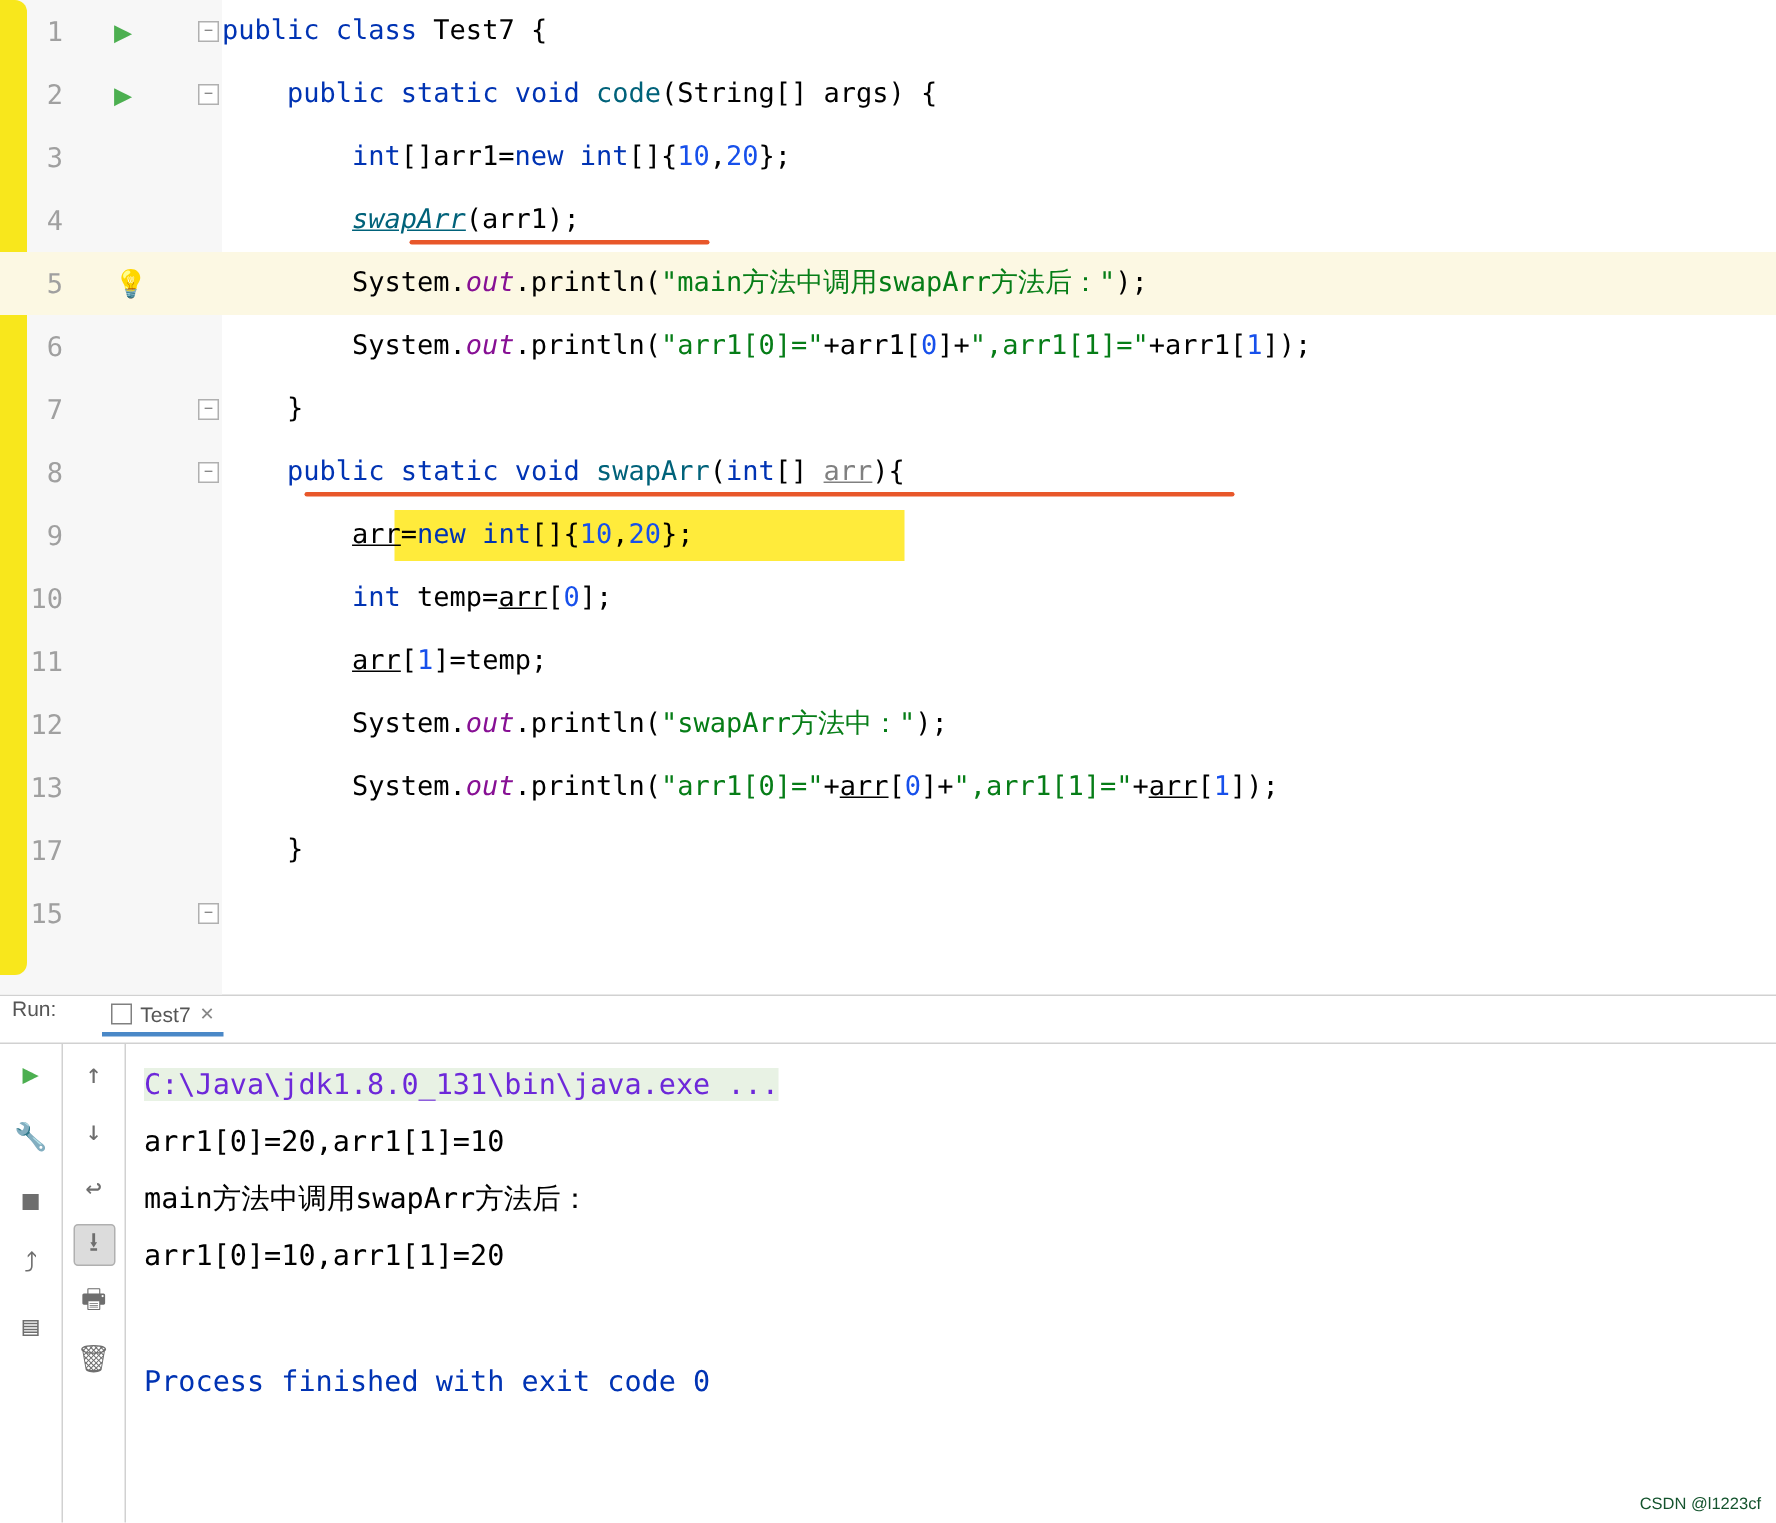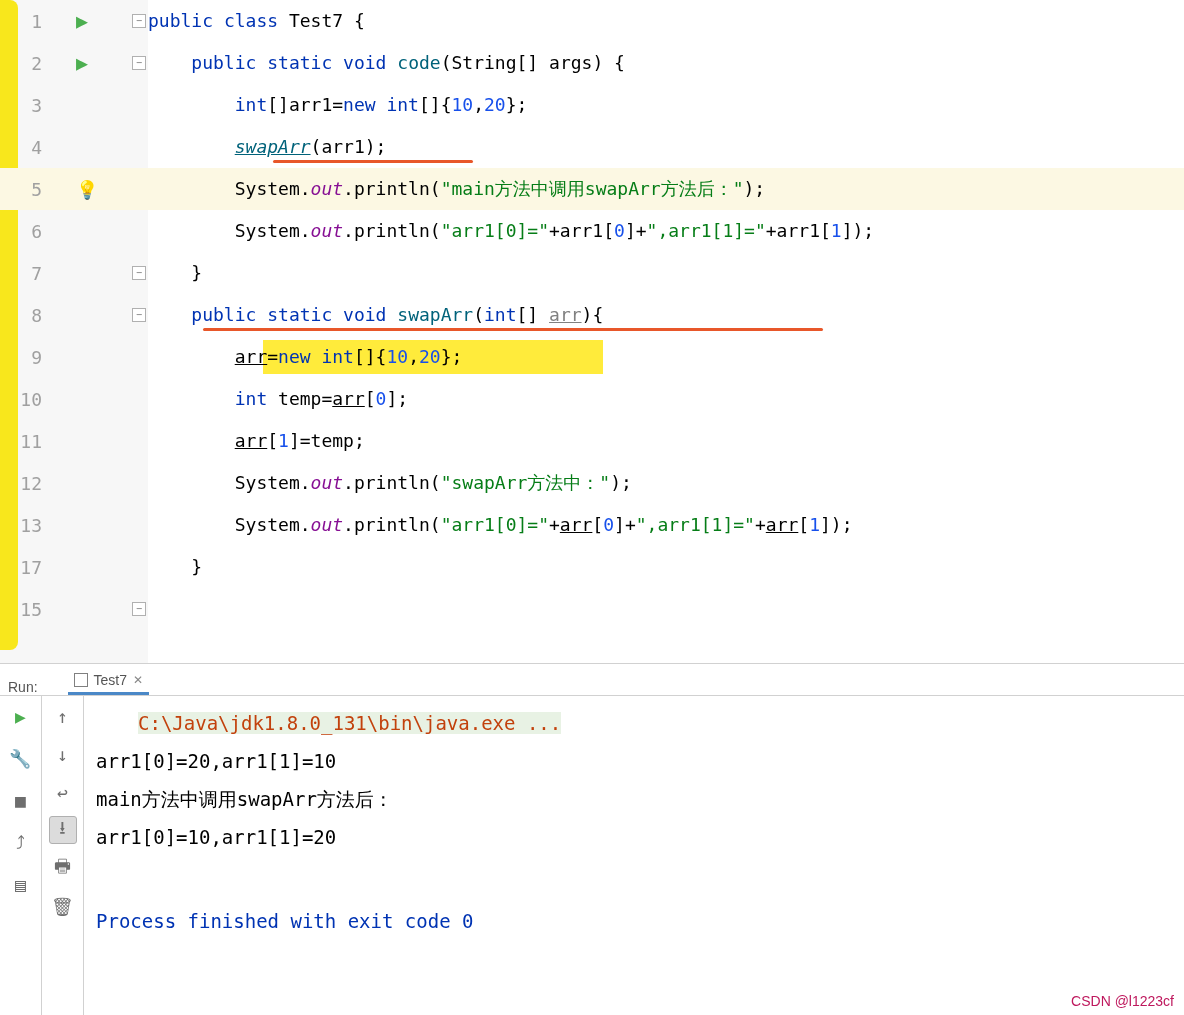--- a/index.html
+++ b/index.html
@@ -102,21 +102,21 @@
   background: #ffeb3b;
   z-index: -1;
 }
 .run-panel {
   height: 351px;
   display: flex;
 }
 .run-header {
   height: 32px;
   display: flex;
-  align-items: flex-end;
+  align-items: flex-start;
   padding-left: 8px;
   border-bottom: 1px solid #d1d1d1;
   font-family: -apple-system, 'Segoe UI', sans-serif;
   font-size: 14px;
   color: #555;
 }
 .run-toolbar-left {
   width: 42px;
   border-right: 1px solid #d1d1d1;
   display: flex;
@@ -150,23 +150,22 @@
 }
 .console {
   flex: 1;
   padding: 8px 12px;
   font-family: 'Consolas', 'Monaco', monospace;
   font-size: 19px;
   line-height: 38px;
 }
 .console-cmd {
   background: #e8f2e4;
-  color: #c2410c;
+  color: #6d28d9;
   display: inline;
-  margin-left: 42px;
 }
 .console-exit {
   color: #0033b3;
   margin-top: 26px;
 }
 .tab-icon {
   width: 14px;
   height: 14px;
   border: 1px solid #808080;
   display: inline-block;
@@ -174,22 +173,22 @@
 }
 .tab-close {
   color: #888;
   margin-left: 6px;
   font-size: 12px;
 }
 .watermark {
   position: absolute;
   bottom: 6px;
   right: 10px;
-  color: #be185d;
-  font-size: 14px;
+  color: #14532d;
+  font-size: 11px;
   font-family: sans-serif;
 }
 </style>
 </head>
 <body>
 
 <div class="editor-pane">
   <div class="gutter">
     <div class="yellow-margin" style="top:0;height:650px;"></div>
     <div class="gutter-row">

